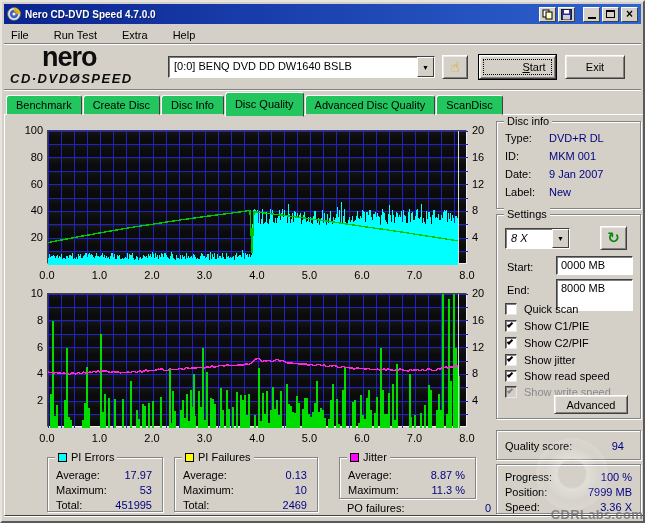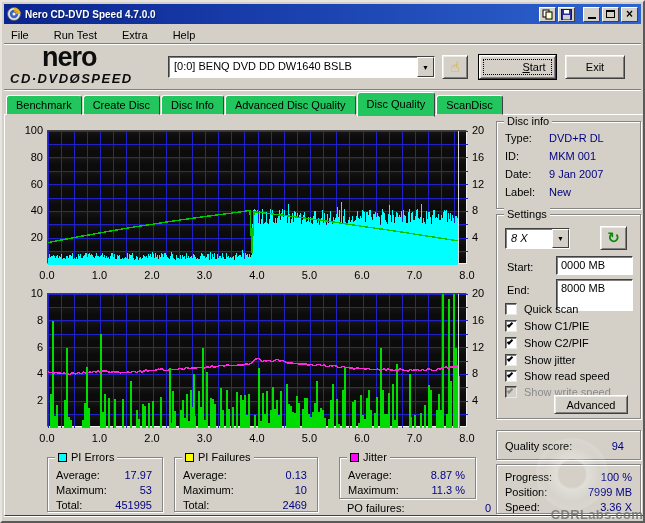--- a/index.html
+++ b/index.html
@@ -151,22 +151,22 @@
   </div>
   <div class="btn" style="left:563px;top:53px;width:60px;height:24px;">
     <span>Exit</span>
   </div>
   <div class="hsep" style="top:87px;"></div>
 
   <div class="tabs">
     <span class="tab">Benchmark</span>
     <span class="tab">Create Disc</span>
     <span class="tab">Disc Info</span>
+    <span class="tab active">Disc Quality</span>
     <span class="tab">Advanced Disc Quality</span>
-    <span class="tab active">Disc Quality</span>
     <span class="tab">ScanDisc</span>
   </div>
 
   <div class="panel"></div>
 
   <div class="chart" id="chart-top" style="left:8px;top:118px;">
       <div class="plot">
         <svg width="420" height="134" viewBox="0 0 420 134" shape-rendering="crispEdges">
           <path d="M0.0 0V134M13.1 0V134M26.3 0V134M39.4 0V134M52.5 0V134M65.6 0V134M78.8 0V134M91.9 0V134M105.0 0V134M118.1 0V134M131.3 0V134M144.4 0V134M157.5 0V134M170.6 0V134M183.8 0V134M196.9 0V134M210.0 0V134M223.1 0V134M236.3 0V134M249.4 0V134M262.5 0V134M275.6 0V134M288.8 0V134M301.9 0V134M315.0 0V134M328.1 0V134M341.3 0V134M354.4 0V134M367.5 0V134M380.6 0V134M393.8 0V134M406.9 0V134M420.0 0V134M0 0.0H420M0 13.4H420M0 26.8H420M0 40.2H420M0 53.6H420M0 67.0H420M0 80.4H420M0 93.8H420M0 107.2H420M0 120.6H420M0 134.0H420" stroke="#2121c8" fill="none"></path>
           <path d="M0.5 134V127.3M1.5 134V122.7M2.5 134V125.5M3.5 134V124.8M4.5 134V124.6M5.5 134V123.8M6.5 134V125.3M7.5 134V127.1M8.5 134V124.5M9.5 134V124.0M10.5 134V127.2M11.5 134V125.3M12.5 134V125.6M13.5 134V123.3M14.5 134V127.7M15.5 134V127.3M16.5 134V127.2M17.5 134V128.4M18.5 134V125.4M19.5 134V125.3M20.5 134V126.8M21.5 134V124.4M22.5 134V124.4M23.5 134V125.2M24.5 134V121.6M25.5 134V128.3M26.5 134V126.7M27.5 134V127.7M28.5 134V126.2M29.5 134V127.5M30.5 134V123.2M31.5 134V124.8M32.5 134V122.8M33.5 134V126.7M34.5 134V127.0M35.5 134V124.8M36.5 134V124.2M37.5 134V122.3M38.5 134V122.2M39.5 134V126.3M40.5 134V122.9M41.5 134V121.5M42.5 134V124.3M43.5 134V122.6M44.5 134V124.0M45.5 134V126.1M46.5 134V127.3M47.5 134V125.0M48.5 134V121.6M49.5 134V125.1M50.5 134V124.6M51.5 134V125.9M52.5 134V125.2M53.5 134V123.7M54.5 134V122.1M55.5 134V125.6M56.5 134V124.2M57.5 134V127.4M58.5 134V125.2M59.5 134V126.8M60.5 134V125.5M61.5 134V127.8M62.5 134V125.4M63.5 134V122.1M64.5 134V122.4M65.5 134V125.8M66.5 134V122.7M67.5 134V128.0M68.5 134V127.8M69.5 134V123.5M70.5 134V125.0M71.5 134V124.3M72.5 134V128.4M73.5 134V128.1M74.5 134V126.5M75.5 134V127.9M76.5 134V127.0M77.5 134V126.1M78.5 134V126.5M79.5 134V122.4M80.5 134V127.7M81.5 134V122.8M82.5 134V124.1M83.5 134V123.8M84.5 134V122.2M85.5 134V127.4M86.5 134V128.5M87.5 134V128.2M88.5 134V125.3M89.5 134V125.9M90.5 134V128.5M91.5 134V127.2M92.5 134V126.0M93.5 134V128.2M94.5 134V127.2M95.5 134V123.8M96.5 134V125.4M97.5 134V126.1M98.5 134V125.1M99.5 134V127.0M100.5 134V123.4M101.5 134V124.8M102.5 134V122.5M103.5 134V126.0M104.5 134V121.4M105.5 134V123.1M106.5 134V126.9M107.5 134V122.4M108.5 134V126.1M109.5 134V124.2M110.5 134V128.3M111.5 134V123.8M112.5 134V125.7M113.5 134V121.7M114.5 134V123.2M115.5 134V125.7M116.5 134V121.5M117.5 134V122.1M118.5 134V124.2M119.5 134V125.6M120.5 134V127.4M121.5 134V127.9M122.5 134V124.6M123.5 134V121.4M124.5 134V122.9M125.5 134V126.6M126.5 134V128.0M127.5 134V128.5M128.5 134V124.1M129.5 134V126.5M130.5 134V126.7M131.5 134V127.5M132.5 134V123.8M133.5 134V128.3M134.5 134V124.1M135.5 134V126.3M136.5 134V125.4M137.5 134V127.5M138.5 134V122.3M139.5 134V126.8M140.5 134V125.0M141.5 134V127.0M142.5 134V126.1M143.5 134V124.7M144.5 134V126.8M145.5 134V123.4M146.5 134V123.9M147.5 134V125.7M148.5 134V128.2M149.5 134V126.9M150.5 134V128.3M151.5 134V128.3M152.5 134V125.1M153.5 134V122.4M154.5 134V123.0M155.5 134V125.0M156.5 134V124.7M157.5 134V127.4M158.5 134V125.6M159.5 134V122.5M160.5 134V123.2M161.5 134V128.5M162.5 134V121.4M163.5 134V127.7M164.5 134V123.3M165.5 134V125.6M166.5 134V121.8M167.5 134V128.2M168.5 134V128.2M169.5 134V122.8M170.5 134V126.9M171.5 134V125.1M172.5 134V125.1M173.5 134V127.4M174.5 134V122.3M175.5 134V126.1M176.5 134V128.4M177.5 134V128.1M178.5 134V121.7M179.5 134V126.3M180.5 134V125.2M181.5 134V127.3M182.5 134V126.3M183.5 134V126.9M184.5 134V126.1M185.5 134V125.4M186.5 134V128.6M187.5 134V123.7M188.5 134V121.9M189.5 134V126.0M190.5 134V124.5M191.5 134V124.1M192.5 134V123.8M193.5 134V126.2M194.5 134V118.9M195.5 134V122.4M196.5 134V127.8M197.5 134V121.6M198.5 134V124.2M199.5 134V123.2M200.5 134V126.4M201.5 134V123.0M202.5 134V125.5M203.5 134V123.9M204.5 134V93.2M205.5 134V79.4M206.5 134V78.4M207.5 134V78.9M208.5 134V81.9M209.5 134V79.2M210.5 134V91.5M211.5 134V80.0M212.5 134V93.1M213.5 134V87.5M214.5 134V77.5M215.5 134V93.2M216.5 134V92.2M217.5 134V90.9M218.5 134V80.8M219.5 134V91.5M220.5 134V93.0M221.5 134V87.6M222.5 134V78.1M223.5 134V82.9M224.5 134V78.5M225.5 134V90.9M226.5 134V91.6M227.5 134V86.6M228.5 134V92.0M229.5 134V87.0M230.5 134V84.8M231.5 134V78.9M232.5 134V88.6M233.5 134V81.6M234.5 134V77.7M235.5 134V85.6M236.5 134V78.7M237.5 134V83.6M238.5 134V84.2M239.5 134V92.1M240.5 134V72.6M241.5 134V82.9M242.5 134V92.2M243.5 134V88.2M244.5 134V82.4M245.5 134V91.4M246.5 134V79.8M247.5 134V80.9M248.5 134V87.1M249.5 134V82.0M250.5 134V87.1M251.5 134V84.0M252.5 134V81.6M253.5 134V92.9M254.5 134V88.6M255.5 134V83.8M256.5 134V80.5M257.5 134V86.3M258.5 134V91.4M259.5 134V90.2M260.5 134V85.8M261.5 134V91.0M262.5 134V86.1M263.5 134V92.3M264.5 134V92.5M265.5 134V85.3M266.5 134V80.4M267.5 134V80.3M268.5 134V89.0M269.5 134V92.3M270.5 134V86.9M271.5 134V93.5M272.5 134V88.9M273.5 134V87.0M274.5 134V78.7M275.5 134V91.9M276.5 134V82.3M277.5 134V89.4M278.5 134V93.8M279.5 134V82.9M280.5 134V91.5M281.5 134V86.8M282.5 134V79.9M283.5 134V90.4M284.5 134V92.7M285.5 134V85.8M286.5 134V89.0M287.5 134V86.9M288.5 134V83.2M289.5 134V75.9M290.5 134V85.7M291.5 134V79.0M292.5 134V92.2M293.5 134V70.9M294.5 134V92.0M295.5 134V85.0M296.5 134V78.4M297.5 134V91.2M298.5 134V93.3M299.5 134V92.6M300.5 134V88.7M301.5 134V85.9M302.5 134V90.7M303.5 134V88.9M304.5 134V85.3M305.5 134V90.7M306.5 134V89.9M307.5 134V89.0M308.5 134V84.7M309.5 134V80.4M310.5 134V86.9M311.5 134V88.1M312.5 134V84.9M313.5 134V87.2M314.5 134V78.8M315.5 134V79.7M316.5 134V81.4M317.5 134V91.3M318.5 134V81.1M319.5 134V81.4M320.5 134V83.7M321.5 134V79.2M322.5 134V79.0M323.5 134V85.7M324.5 134V88.9M325.5 134V83.1M326.5 134V82.5M327.5 134V80.8M328.5 134V85.9M329.5 134V81.6M330.5 134V85.3M331.5 134V85.8M332.5 134V93.6M333.5 134V84.1M334.5 134V78.1M335.5 134V81.3M336.5 134V81.5M337.5 134V89.3M338.5 134V90.5M339.5 134V93.1M340.5 134V83.0M341.5 134V74.4M342.5 134V84.3M343.5 134V90.9M344.5 134V78.5M345.5 134V84.3M346.5 134V91.8M347.5 134V86.0M348.5 134V81.1M349.5 134V81.5M350.5 134V86.3M351.5 134V84.0M352.5 134V86.0M353.5 134V80.2M354.5 134V91.0M355.5 134V79.4M356.5 134V83.9M357.5 134V85.2M358.5 134V91.5M359.5 134V91.8M360.5 134V80.9M361.5 134V77.8M362.5 134V91.1M363.5 134V81.6M364.5 134V81.2M365.5 134V89.3M366.5 134V89.1M367.5 134V85.2M368.5 134V79.2M369.5 134V77.7M370.5 134V87.0M371.5 134V88.4M372.5 134V86.4M373.5 134V72.7M374.5 134V92.4M375.5 134V86.9M376.5 134V90.6M377.5 134V92.8M378.5 134V79.5M379.5 134V87.5M380.5 134V81.0M381.5 134V80.8M382.5 134V85.6M383.5 134V93.1M384.5 134V83.8M385.5 134V79.0M386.5 134V79.0M387.5 134V87.0M388.5 134V85.5M389.5 134V86.5M390.5 134V82.9M391.5 134V89.0M392.5 134V88.8M393.5 134V84.3M394.5 134V86.6M395.5 134V80.6M396.5 134V78.6M397.5 134V79.9M398.5 134V78.6M399.5 134V91.3M400.5 134V81.8M401.5 134V88.0M402.5 134V82.2M403.5 134V90.1M404.5 134V83.9M405.5 134V86.6M406.5 134V91.5M407.5 134V84.8M408.5 134V85.3M409.5 134V86.6M410.5 134V84.9" stroke="#00ffff" stroke-width="1" fill="none"></path>

